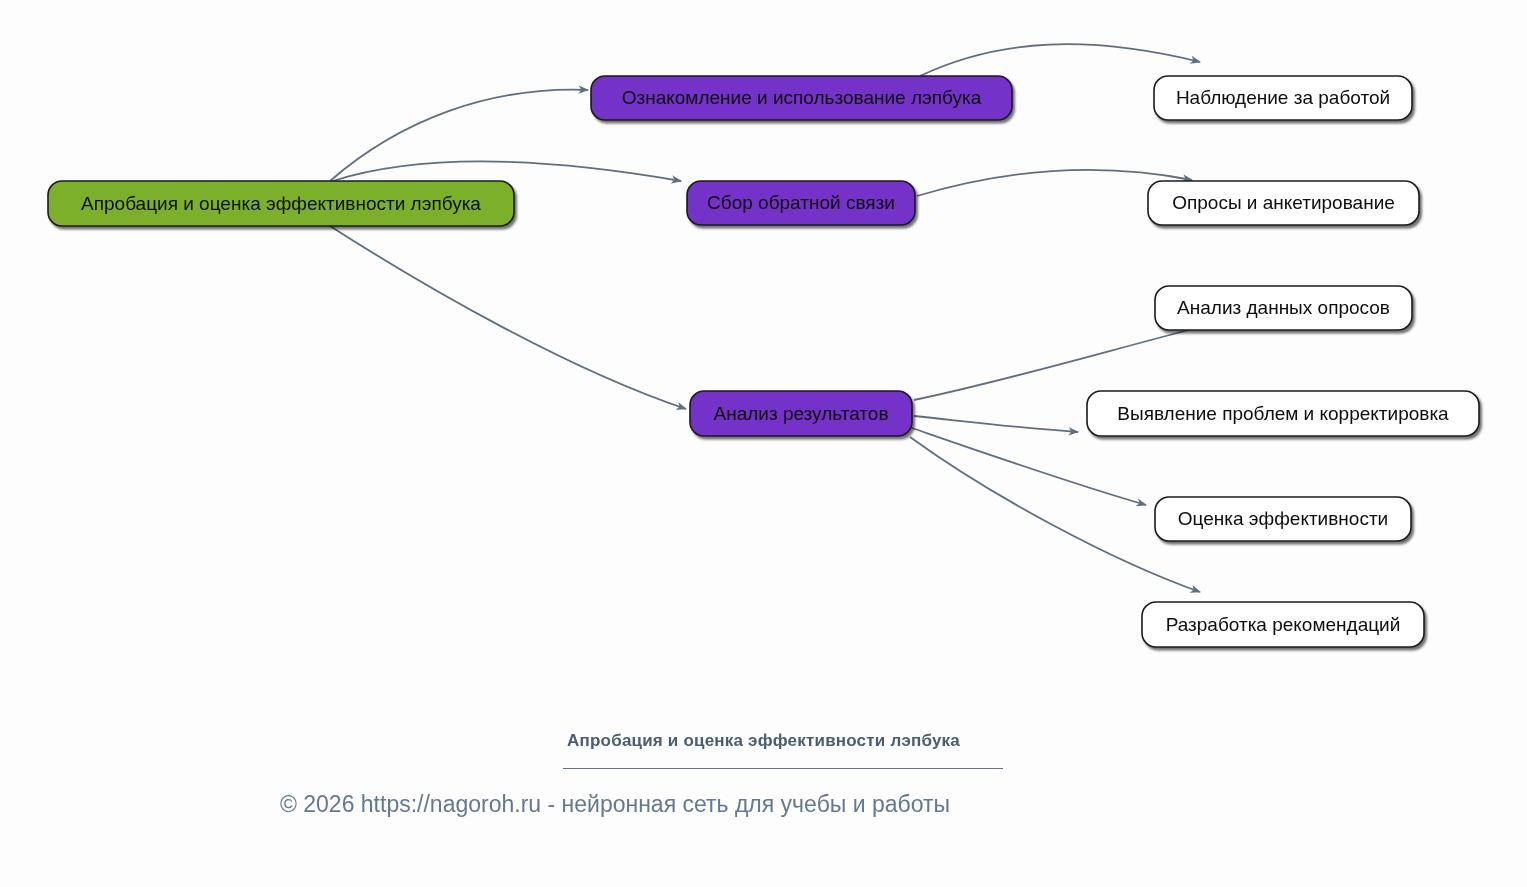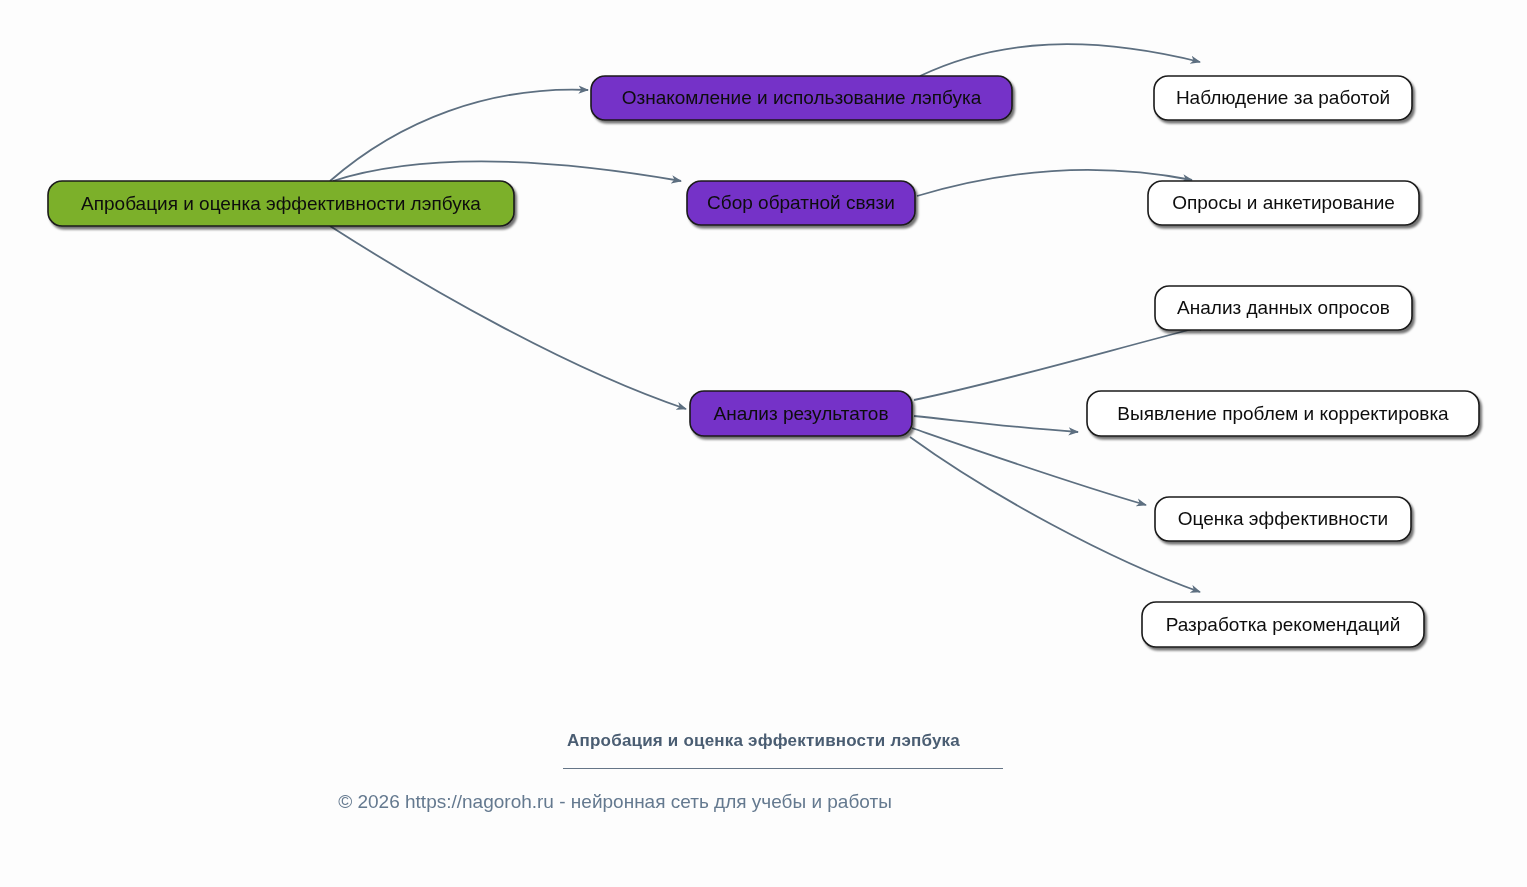--- a/index.html
+++ b/index.html
@@ -79,21 +79,21 @@
     margin: 0;
     opacity: 0.85;
   }
   .footer-copy {
     position: absolute;
     top: 791px;
     left: 0;
     width: 1230px;
     text-align: center;
     font-family: "Liberation Sans", "DejaVu Sans", sans-serif;
-    font-size: 19px;
+    font-size: 23px;
     color: #64798f;
   }
 </style>
 </head>
 <body>
 
 <div id="canvas">
 
   <svg id="mindmap" viewBox="0 0 1527 887">
     <defs>

